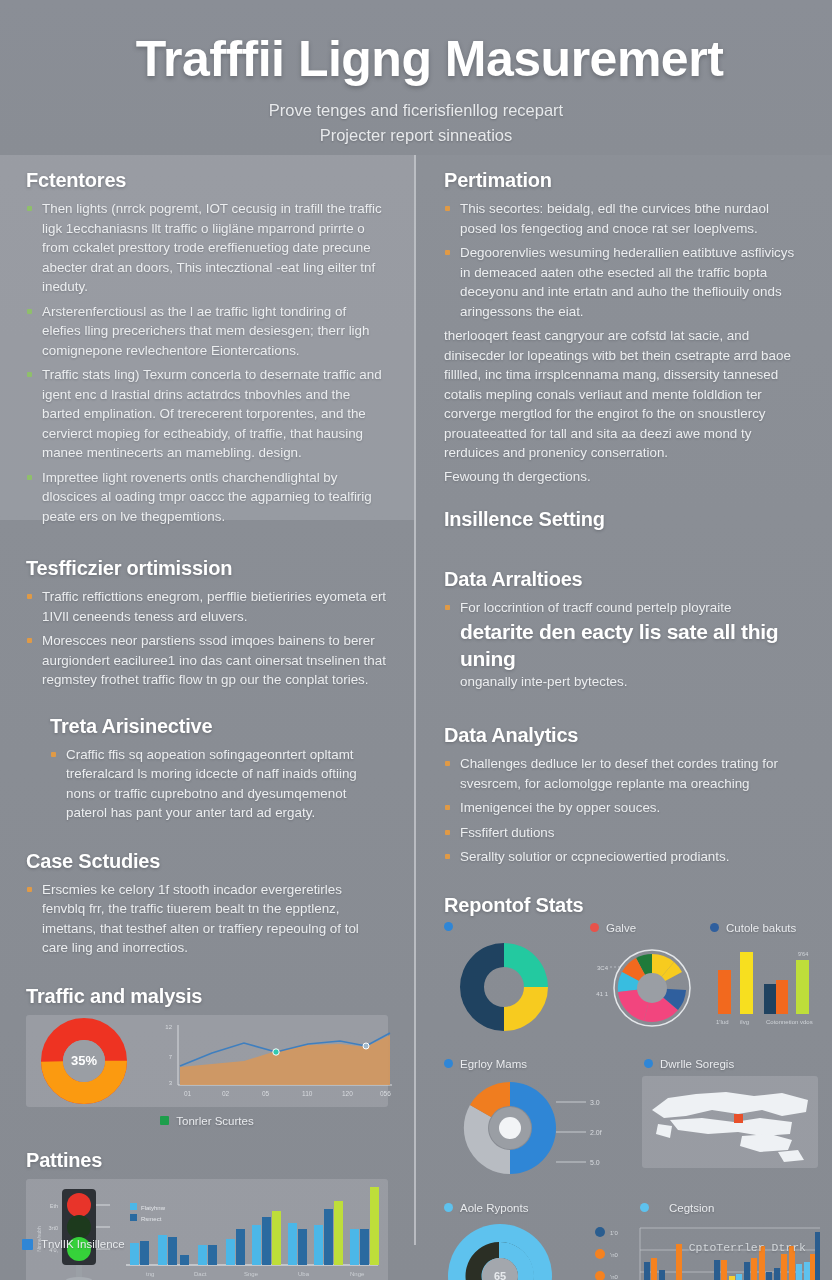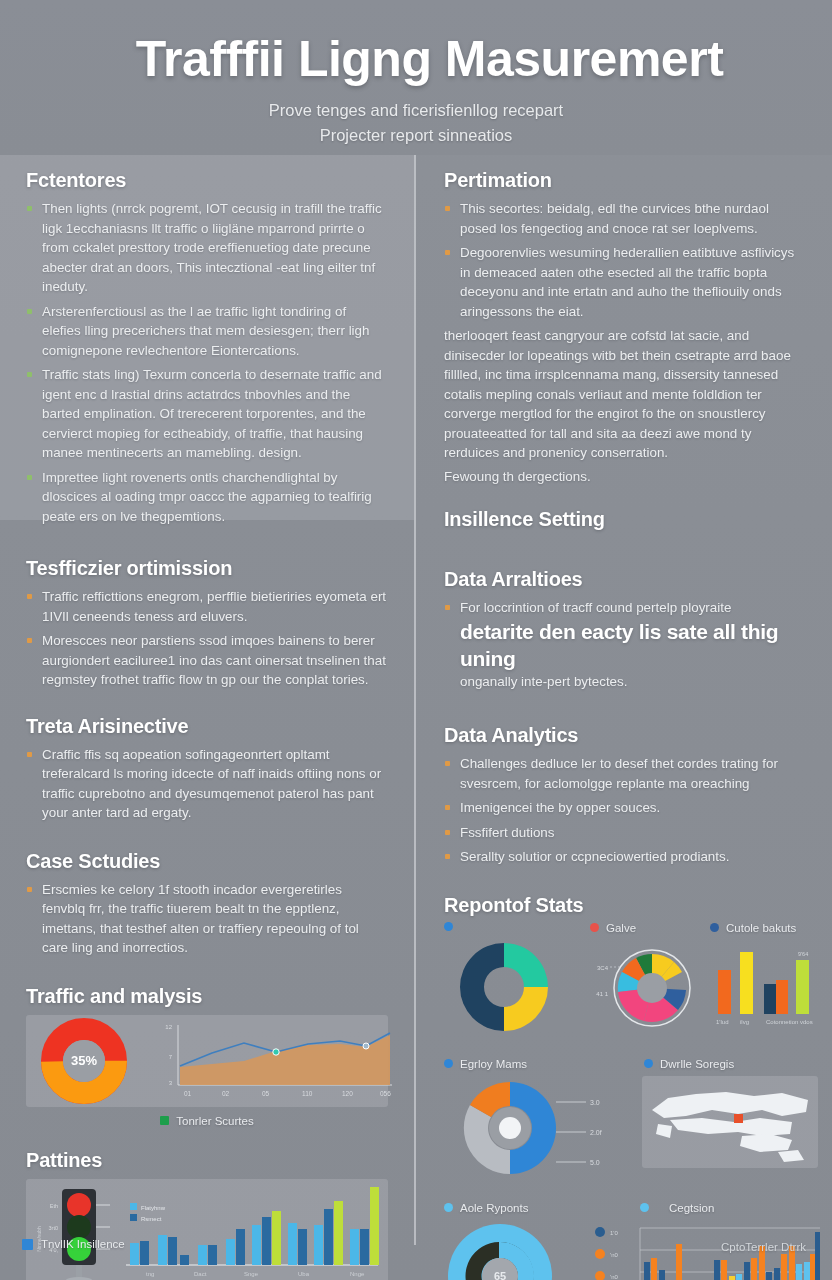--- a/index.html
+++ b/index.html
@@ -108,20 +108,21 @@
     position: absolute; left: 0; bottom: 0; width: 832px; height: 52px;
   }
   .footer-left {
     position: absolute; left: 22px; top: 10px;
     display: flex; align-items: center; gap: 8px;
   }
   .footer-right {
     position: absolute; right: 26px; top: 13px;
     color: #d3d7db; font-size: 11.5px;
     text-shadow: 0 1px 2px rgba(40,44,50,.3);
+    font-family: Liberation Mono, monospace;
   }
   .sq { width: 11px; height: 11px; background: #2f86d6; border-radius: 1px; }
 </style>
 </head>
 <body>
 
 <div id="poster">
 
   <div class="header">
     <h1>Trafffii Ligng Masuremert</h1>
@@ -145,21 +146,21 @@
     </div>
 
     <div class="block" style="padding-top:26px;">
       <h2 class="sec">Tesfficzier ortimission</h2>
       <ul class="bullets orange">
         <li>Traffic refficttions enegrom, perfflie bietieriries eyometa ert 1IVIl ceneends teness ard eluvers.</li>
         <li>Morescces neor parstiens ssod imqoes bainens to berer aurgiondert eaciluree1 ino das cant oinersat tnselinen that regmstey frothet traffic flow tn gp our the conplat tories.</li>
       </ul>
     </div>
 
-    <div class="block" style="padding-top:20px;">
+    <div class="block" style="padding-top:20px;margin-left:24px;">
       <h2 class="sec">Treta Arisinective</h2>
       <ul class="bullets orange">
         <li>Craffic ffis sq aopeation sofingageonrtert opltamt treferalcard ls moring idcecte of naff inaids oftiing nons or traffic cuprebotno and dyesumqemenot paterol has pant your anter tard ad ergaty.</li>
       </ul>
     </div>
 
     <div class="block" style="padding-top:22px;">
       <h2 class="sec">Case Sctudies</h2>
       <ul class="bullets orange">
         <li>Erscmies ke celory 1f stooth incador evergeretirles fenvblq frr, the traffic tiuerem bealt tn the epptlenz, imettans, that testhef alten or traffiery repeoulng of tol care ling and inorrectios.</li>

